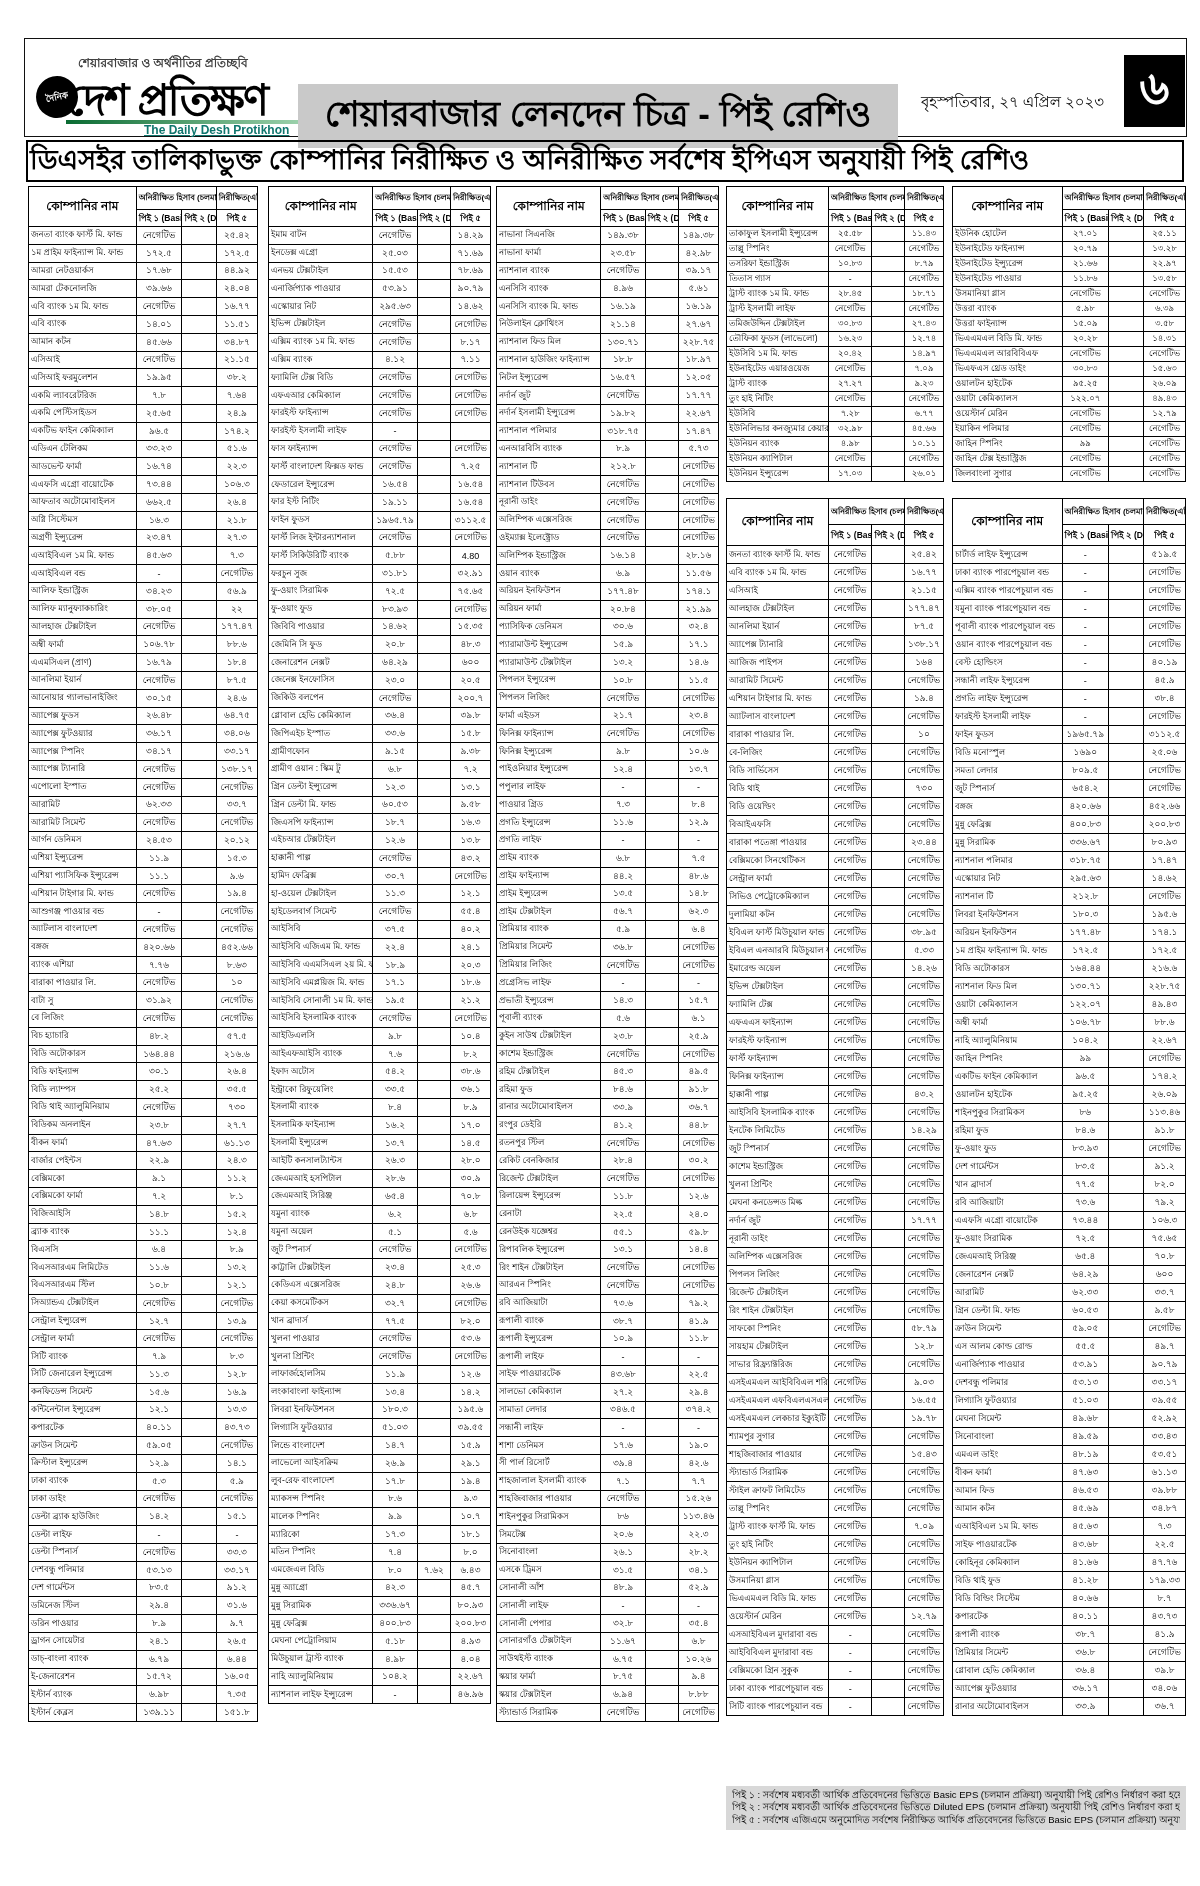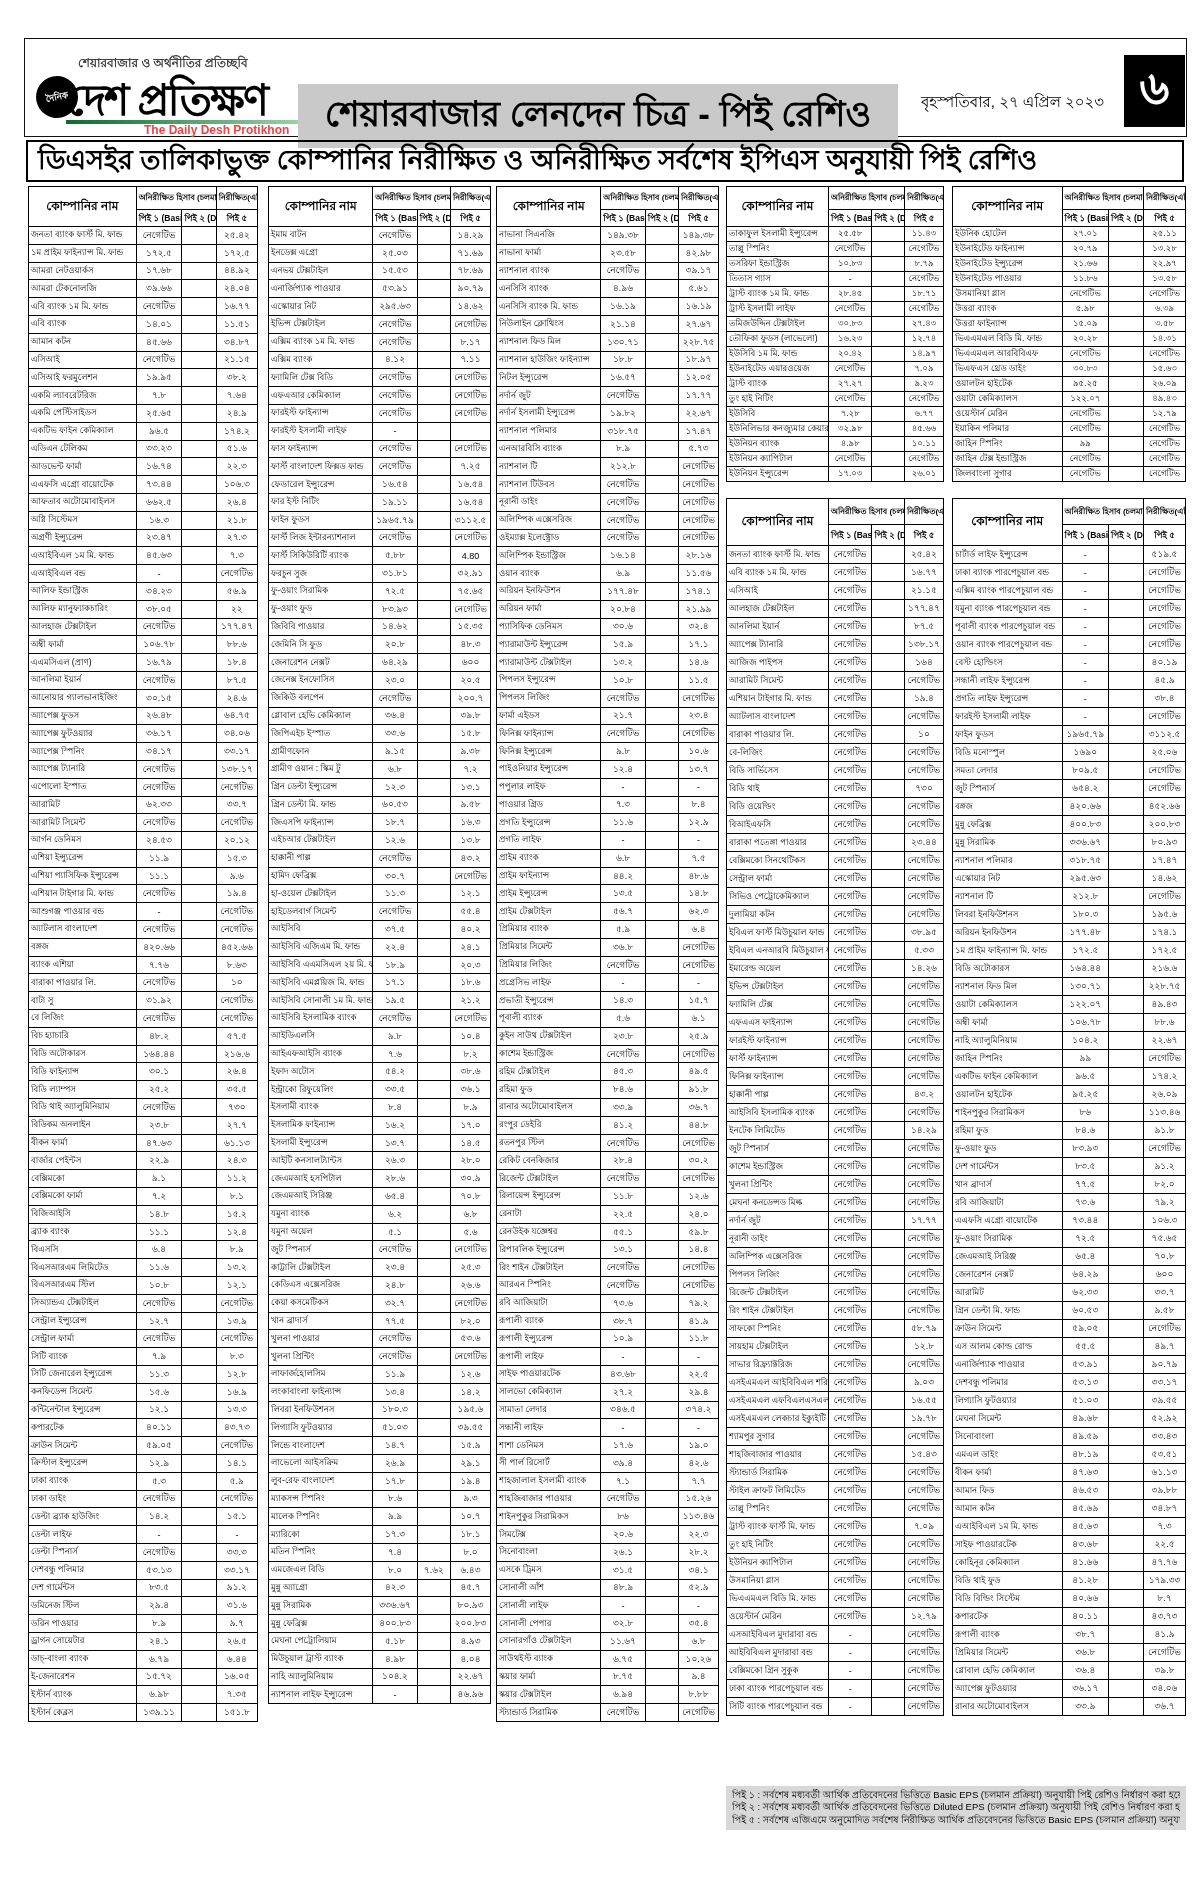--- a/index.html
+++ b/index.html
@@ -6,29 +6,29 @@
   .page{position:relative;width:1200px;height:1886px;background:#ffffff;
         font-family:"Liberation Sans","DejaVu Sans",sans-serif;overflow:hidden;}
   
   .masthead-box{position:absolute;left:24px;top:38px;width:1161px;height:97px;border:1px solid #111;}
   .logo-wrap{position:absolute;left:36px;top:46px;width:270px;height:92px;}
   .tagline{position:absolute;left:42px;top:8px;font-size:12px;font-weight:bold;color:#404040;white-space:nowrap;}
   .logo-badge{position:absolute;left:0px;top:30px;width:42px;height:42px;background:#000;border-radius:50%;
               color:#fff;font-size:9px;font-weight:bold;display:flex;align-items:center;justify-content:center;transform:rotate(-12deg);}
   .logo-title{position:absolute;left:30px;top:22px;font-size:43px;font-weight:bold;color:#000;letter-spacing:-2px;white-space:nowrap;}
   .logo-rule{position:absolute;left:30px;top:74px;width:240px;height:4px;background:linear-gradient(90deg,#0a6b32,#9fd3ae);}
-  .logo-sub{position:absolute;left:108px;top:77px;font-size:12px;font-weight:bold;color:#ef4444;white-space:nowrap;}
+  .logo-sub{position:absolute;left:108px;top:77px;font-size:12px;font-weight:bold;color:#0f766e;white-space:nowrap;text-decoration:underline;}
   .title-bar{position:absolute;left:298px;top:62px;width:600px;height:64px;background:#c9c9c9;
              display:flex;align-items:center;justify-content:center;font-size:35px;font-weight:bold;color:#000;white-space:nowrap;margin-top:22px;}
   .edition-date{position:absolute;left:905px;top:90px;width:215px;font-size:15px;color:#000;text-align:center;white-space:nowrap;}
   .page-no-box{position:absolute;left:1124px;top:55px;width:61px;height:72px;background:#000;color:#fff;
                display:flex;align-items:center;justify-content:center;font-size:46px;font-weight:bold;}
   
   .main-banner{position:absolute;left:26px;top:140px;width:1158px;height:42px;border:2px solid #000;box-sizing:border-box;
-               display:flex;align-items:center;padding-left:10px;font-size:27px;font-weight:bold;color:#000;white-space:nowrap;}
+               display:flex;align-items:center;padding-left:2px;font-size:27px;font-weight:bold;color:#000;white-space:nowrap;}
   
   .tbl{position:absolute;top:186px;}
   .tbl table{width:100%;border-collapse:collapse;table-layout:fixed;}
   .tbl th,.tbl td{border:1px solid #000;overflow:hidden;white-space:nowrap;box-sizing:border-box;}
   .tbl th{font-weight:bold;background:#fff;color:#000;padding:1px 2px;}
   .h-name{font-size:12px;width:47%;}
   .h-una{font-size:8px;line-height:1.25;white-space:normal;}
   .h-aud{font-size:8px;line-height:1.25;white-space:normal;width:18%;}
   .h-pe{font-size:8.5px;line-height:1.2;white-space:normal;}
   .tr1 th{height:23px;}

